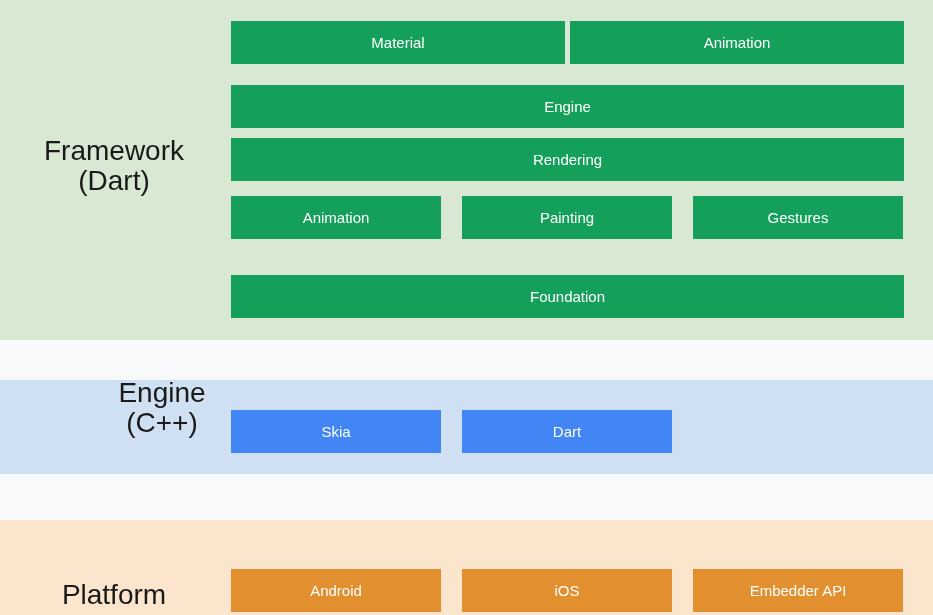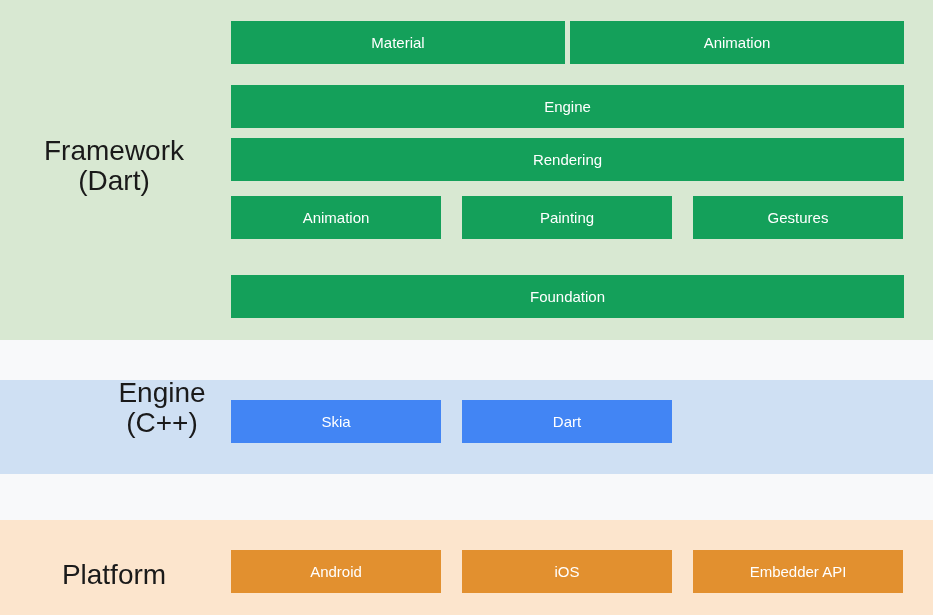--- a/index.html
+++ b/index.html
@@ -51,21 +51,21 @@
     width: 228px;
     text-align: center;
     color: #1a1a1a;
     font-size: 28px;
     line-height: 30px;
     white-space: pre-line;
     font-family: "Liberation Sans", sans-serif;
   }
   .layer-label.framework { top: 136px; }
   .layer-label.engine    { top: 378px; padding-left: 48px; }
-  .layer-label.platform  { top: 560px; }
+  .layer-label.platform  { top: 580px; }
 
   
   .row {
     position: absolute;
     left: 231px;
     width: 673px;
     height: 43px;
     display: flex;
   }
 
@@ -85,22 +85,22 @@
   .bar.green  { background: #14a05a; }
   .bar.blue   { background: #4285f4; }
   .bar.orange { background: #e2902f; }
 
   
   .row-material   { top: 21px; }
   .row-widgets    { top: 85px; }
   .row-rendering  { top: 138px; }
   .row-anim       { top: 196px; }
   .row-foundation { top: 275px; }
-  .row-engine     { top: 400px; }
-  .row-platform   { top: 550px; }
+  .row-engine     { top: 410px; }
+  .row-platform   { top: 569px; }
 
   
   .row.single .bar { width: 673px; }
 
   
   .row.duo .bar { width: 334px; }
   .row.duo .gutter { width: 5px; flex: 0 0 5px; }
 
   
   .row.trio .bar { width: 210px; }

